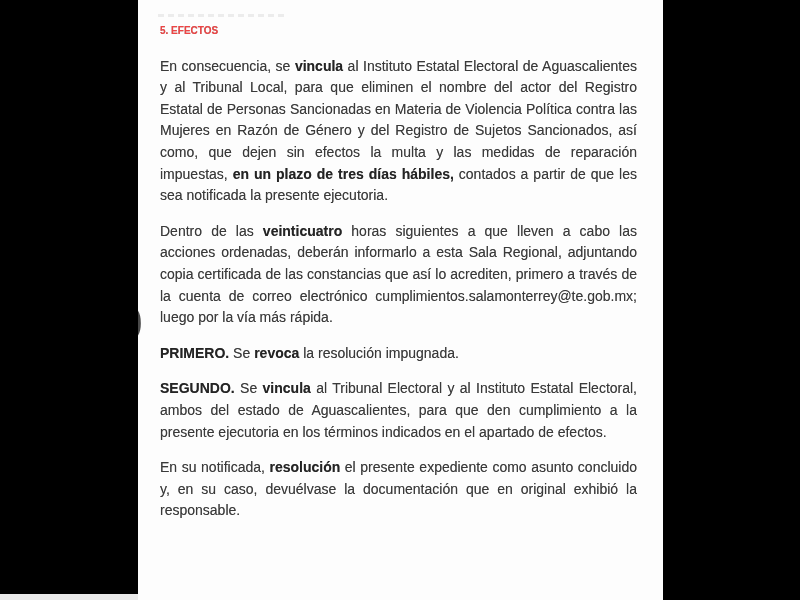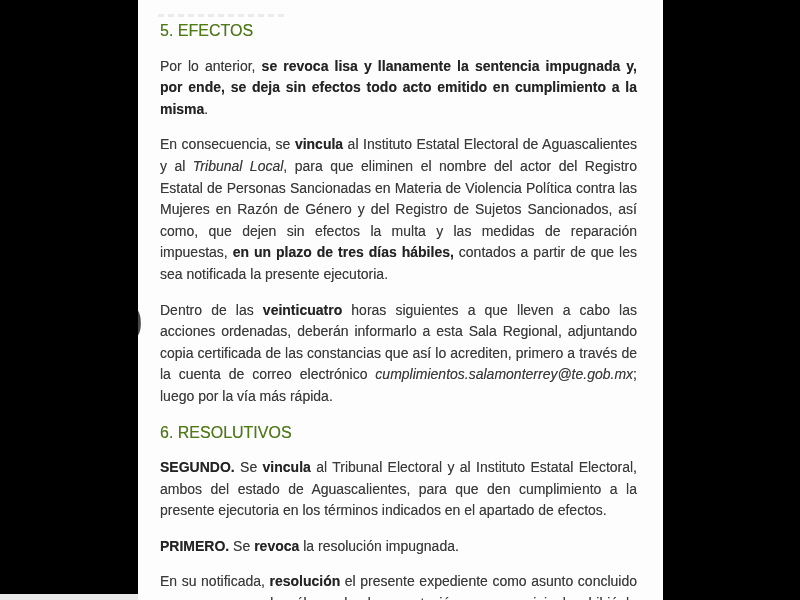--- a/index.html
+++ b/index.html
@@ -50,31 +50,31 @@
     left: 22px;             
     top: 20px;
     width: 477px;
     z-index: 2;
     font-size: 14px;
     line-height: 21.6px;
     color: #3a3a3a;
     text-shadow: 0 0 0.4px rgba(70,70,70,0.55);
   }
   .heading {
-    font-size: 16px;
-    font-weight: normal;
-    color: #4d7c0f;
+    font-size: 10px;
+    font-weight: bold;
+    color: #ef4444;
     margin: 0 0 14px 0;
   }
   .content p {
     margin: 0 0 14px 0;
     text-align: justify;
   }
   .seg-b { font-weight: bold; color: #242424; }
-  .seg-i { font-style: italic; }
+  .seg-i { }
   
   .bar {
     position: absolute;
     top: 0;
     background: #000000;
     z-index: 3;
   }
   .bar-left  { left: 0;     width: 138px; height: 594px; }
   .bar-right { left: 663px; width: 137px; height: 600px; }
   .bar-left-under {
@@ -93,31 +93,29 @@
 <div class="page">
 
   <span class="artifact-glyph">0</span>
 
   <div class="top-noise"></div>
 
   <div class="content">
 
     <div class="heading">5. EFECTOS</div>
 
-    <p><span>Por lo anterior, </span><span class="seg-b">se revoca lisa y llanamente la sentencia impugnada y, por ende, se deja sin efectos todo acto emitido en cumplimiento a la misma</span><span>.</span></p>
 
     <p><span>En consecuencia, se </span><span class="seg-b">vincula</span><span> al Instituto Estatal Electoral de Aguascalientes y al </span><span class="seg-i">Tribunal Local</span><span>, para que eliminen el nombre del actor del Registro Estatal de Personas Sancionadas en Materia de Violencia Política contra las Mujeres en Razón de Género y del Registro de Sujetos Sancionados, así como, que dejen sin efectos la multa y las medidas de reparación impuestas, </span><span class="seg-b">en un plazo de tres días hábiles,</span><span> contados a partir de que les sea notificada la presente ejecutoria.</span></p>
 
     <p><span>Dentro de las </span><span class="seg-b">veinticuatro</span><span> horas siguientes a que lleven a cabo las acciones ordenadas, deberán informarlo a esta Sala Regional, adjuntando copia certificada de las constancias que así lo acrediten, primero a través de la cuenta de correo electrónico </span><span class="seg-i">cumplimientos.salamonterrey@te.gob.mx</span><span>; luego por la vía más rápida.</span></p>
 
-    <div class="heading">6. RESOLUTIVOS</div>
+
+    <p><span class="seg-b">PRIMERO.</span><span> Se </span><span class="seg-b">revoca</span><span> la resolución impugnada.</span></p>
 
     <p><span class="seg-b">SEGUNDO.</span><span> Se </span><span class="seg-b">vincula</span><span> al Tribunal Electoral y al Instituto Estatal Electoral, ambos del estado de Aguascalientes, para que den cumplimiento a la presente ejecutoria en los términos indicados en el apartado de efectos.</span></p>
-
-    <p><span class="seg-b">PRIMERO.</span><span> Se </span><span class="seg-b">revoca</span><span> la resolución impugnada.</span></p>
 
     <p><span>En su notificada, </span><span class="seg-b">resolución</span><span> el presente expediente como asunto concluido y, en su caso, devuélvase la documentación que en original exhibió la responsable.</span></p>
 
   </div>
 </div>
 
 <div class="bar bar-left"></div>
 <div class="bar-left-under"></div>
 <div class="bar bar-right"></div>
 

